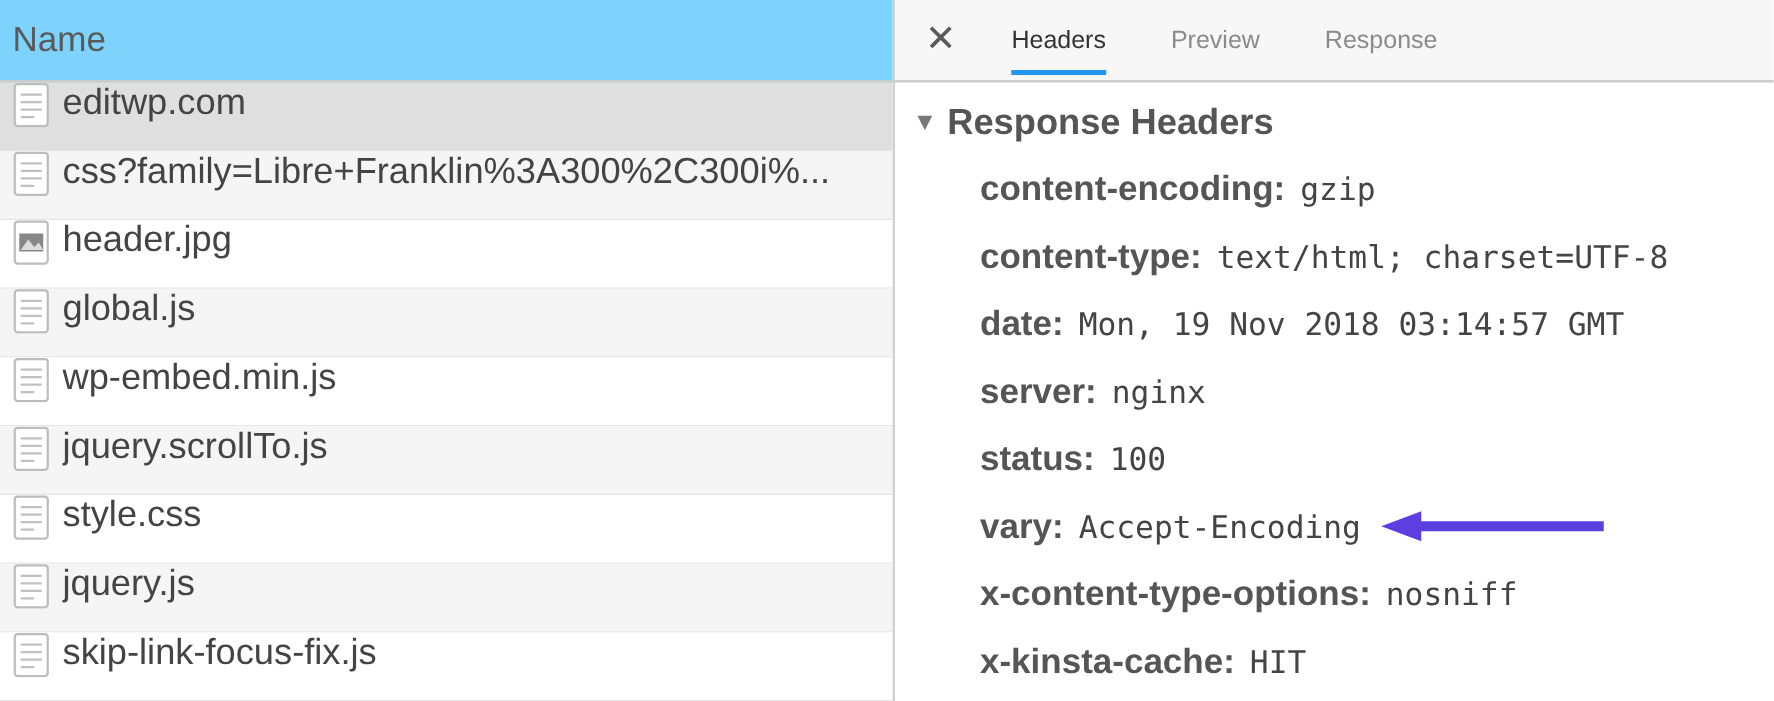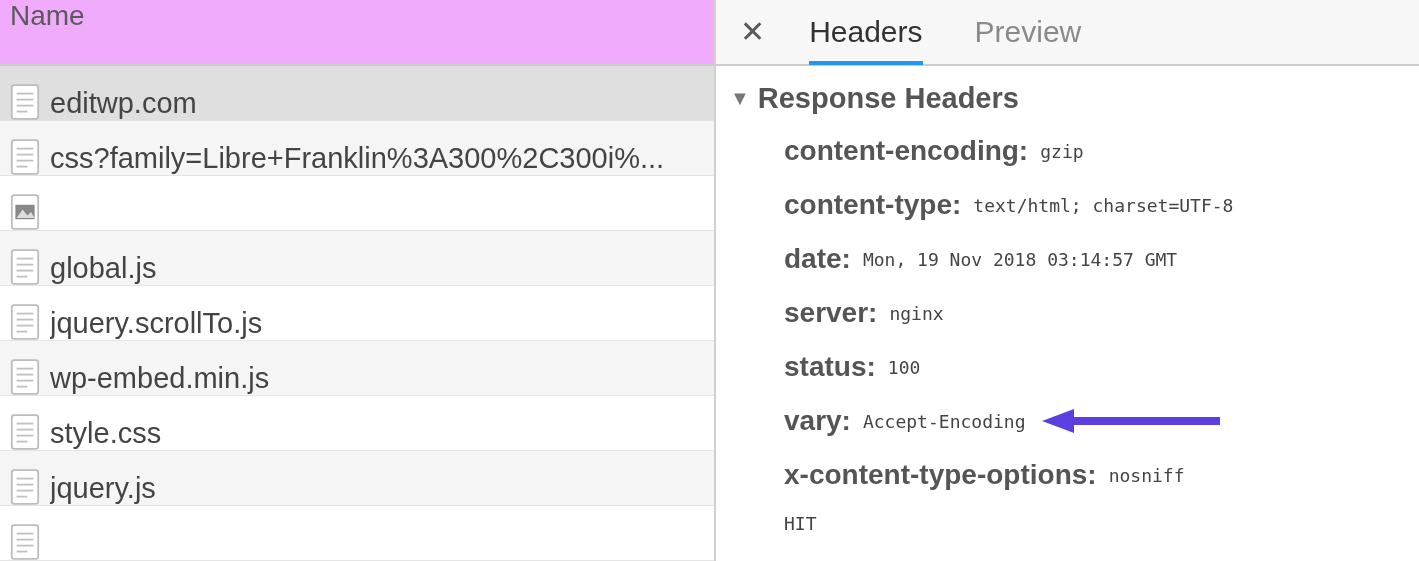--- a/index.html
+++ b/index.html
@@ -20,34 +20,34 @@
     .left-panel {
       width: 716px;
       border-right: 2px solid #d0d0d0;
       display: flex;
       flex-direction: column;
     }
     .name-header {
       height: 66px;
       padding-left: 10px;
       display: flex;
-      align-items: flex-start;
+      align-items: center;
       border-bottom: 2px solid #ccc;
-      background: #f0abfc;
+      background: #7dd3fc;
       font-weight: 400;
       color: #5a5a5a;
     }
     .request-list {
       flex: 1;
       overflow: hidden;
     }
     .request-row {
       height: 55px;
       display: flex;
-      align-items: flex-end;
+      align-items: flex-start;
       padding-left: 10px;
       border-bottom: 1px solid #e5e5e5;
       white-space: nowrap;
       overflow: hidden;
       text-overflow: ellipsis;
       color: #333;
       cursor: pointer;
     }
     .request-row:nth-child(odd) {
       background: #fff;
@@ -94,21 +94,21 @@
     }
     .close-x {
       font-size: 30px;
       color: #5a5a5a;
       cursor: pointer;
       font-weight: 400;
       line-height: 1;
       padding: 0 4px;
     }
     .tab {
-      font-size: 30px;
+      font-size: 20px;
       color: #8a8a8a;
       cursor: pointer;
       padding: 14px 0;
       position: relative;
     }
     .tab.active {
       color: #333;
     }
     .tab.active::after {
       content: "";
@@ -147,21 +147,21 @@
       white-space: nowrap;
     }
     .header-key {
       font-weight: 700;
       color: #555;
       margin-right: 12px;
     }
     .header-val {
       font-family: Menlo, Consolas, monospace;
       color: #444;
-      font-size: 18px;
+      font-size: 25px;
     }
     .arrow-annotation {
       margin-left: 16px;
       display: flex;
       align-items: center;
     }
     .arrow-annotation svg {
       display: block;
     }
   </style>
@@ -198,20 +198,21 @@
         <span class="file-label">css?family=Libre+Franklin%3A300%2C300i%...</span>
       </div>
       <div class="request-row">
         <span class="file-icon">
           <svg viewBox="0 0 24 30">
             <rect x="1" y="1" width="22" height="28" rx="2" fill="#fff" stroke="#bdbdbd" stroke-width="1.5"></rect>
             <rect x="4" y="9" width="16" height="12" fill="#888"></rect>
             <polygon points="5,20 10,13 14,18 17,15 20,20" fill="#ddd"></polygon>
           </svg>
         </span>
+        <span class="file-label">header.jpg</span>
       </div>
       <div class="request-row">
         <span class="file-icon">
           <svg viewBox="0 0 24 30">
             <rect x="1" y="1" width="22" height="28" rx="2" fill="#fff" stroke="#bdbdbd" stroke-width="1.5"></rect>
             <line x1="5" y1="8" x2="19" y2="8" stroke="#c0c0c0" stroke-width="1.5"></line>
             <line x1="5" y1="13" x2="19" y2="13" stroke="#c0c0c0" stroke-width="1.5"></line>
             <line x1="5" y1="18" x2="19" y2="18" stroke="#c0c0c0" stroke-width="1.5"></line>
             <line x1="5" y1="23" x2="14" y2="23" stroke="#c0c0c0" stroke-width="1.5"></line>
           </svg>
@@ -221,44 +222,44 @@
       <div class="request-row">
         <span class="file-icon">
           <svg viewBox="0 0 24 30">
             <rect x="1" y="1" width="22" height="28" rx="2" fill="#fff" stroke="#bdbdbd" stroke-width="1.5"></rect>
             <line x1="5" y1="8" x2="19" y2="8" stroke="#c0c0c0" stroke-width="1.5"></line>
             <line x1="5" y1="13" x2="19" y2="13" stroke="#c0c0c0" stroke-width="1.5"></line>
             <line x1="5" y1="18" x2="19" y2="18" stroke="#c0c0c0" stroke-width="1.5"></line>
             <line x1="5" y1="23" x2="14" y2="23" stroke="#c0c0c0" stroke-width="1.5"></line>
           </svg>
         </span>
+        <span class="file-label">wp-embed.min.js</span>
+      </div>
+      <div class="request-row">
+        <span class="file-icon">
+          <svg viewBox="0 0 24 30">
+            <rect x="1" y="1" width="22" height="28" rx="2" fill="#fff" stroke="#bdbdbd" stroke-width="1.5"></rect>
+            <line x1="5" y1="8" x2="19" y2="8" stroke="#c0c0c0" stroke-width="1.5"></line>
+            <line x1="5" y1="13" x2="19" y2="13" stroke="#c0c0c0" stroke-width="1.5"></line>
+            <line x1="5" y1="18" x2="19" y2="18" stroke="#c0c0c0" stroke-width="1.5"></line>
+            <line x1="5" y1="23" x2="14" y2="23" stroke="#c0c0c0" stroke-width="1.5"></line>
+          </svg>
+        </span>
         <span class="file-label">jquery.scrollTo.js</span>
       </div>
       <div class="request-row">
         <span class="file-icon">
           <svg viewBox="0 0 24 30">
             <rect x="1" y="1" width="22" height="28" rx="2" fill="#fff" stroke="#bdbdbd" stroke-width="1.5"></rect>
             <line x1="5" y1="8" x2="19" y2="8" stroke="#c0c0c0" stroke-width="1.5"></line>
             <line x1="5" y1="13" x2="19" y2="13" stroke="#c0c0c0" stroke-width="1.5"></line>
             <line x1="5" y1="18" x2="19" y2="18" stroke="#c0c0c0" stroke-width="1.5"></line>
             <line x1="5" y1="23" x2="14" y2="23" stroke="#c0c0c0" stroke-width="1.5"></line>
           </svg>
         </span>
-        <span class="file-label">wp-embed.min.js</span>
-      </div>
-      <div class="request-row">
-        <span class="file-icon">
-          <svg viewBox="0 0 24 30">
-            <rect x="1" y="1" width="22" height="28" rx="2" fill="#fff" stroke="#bdbdbd" stroke-width="1.5"></rect>
-            <line x1="5" y1="8" x2="19" y2="8" stroke="#c0c0c0" stroke-width="1.5"></line>
-            <line x1="5" y1="13" x2="19" y2="13" stroke="#c0c0c0" stroke-width="1.5"></line>
-            <line x1="5" y1="18" x2="19" y2="18" stroke="#c0c0c0" stroke-width="1.5"></line>
-            <line x1="5" y1="23" x2="14" y2="23" stroke="#c0c0c0" stroke-width="1.5"></line>
-          </svg>
-        </span>
         <span class="file-label">style.css</span>
       </div>
       <div class="request-row">
         <span class="file-icon">
           <svg viewBox="0 0 24 30">
             <rect x="1" y="1" width="22" height="28" rx="2" fill="#fff" stroke="#bdbdbd" stroke-width="1.5"></rect>
             <line x1="5" y1="8" x2="19" y2="8" stroke="#c0c0c0" stroke-width="1.5"></line>
             <line x1="5" y1="13" x2="19" y2="13" stroke="#c0c0c0" stroke-width="1.5"></line>
             <line x1="5" y1="18" x2="19" y2="18" stroke="#c0c0c0" stroke-width="1.5"></line>
             <line x1="5" y1="23" x2="14" y2="23" stroke="#c0c0c0" stroke-width="1.5"></line>
@@ -269,30 +270,32 @@
       <div class="request-row">
         <span class="file-icon">
           <svg viewBox="0 0 24 30">
             <rect x="1" y="1" width="22" height="28" rx="2" fill="#fff" stroke="#bdbdbd" stroke-width="1.5"></rect>
             <line x1="5" y1="8" x2="19" y2="8" stroke="#c0c0c0" stroke-width="1.5"></line>
             <line x1="5" y1="13" x2="19" y2="13" stroke="#c0c0c0" stroke-width="1.5"></line>
             <line x1="5" y1="18" x2="19" y2="18" stroke="#c0c0c0" stroke-width="1.5"></line>
             <line x1="5" y1="23" x2="14" y2="23" stroke="#c0c0c0" stroke-width="1.5"></line>
           </svg>
         </span>
+        <span class="file-label">skip-link-focus-fix.js</span>
       </div>
     </div>
 </div>
 
 <div class="right-panel">
   <div class="tabs-row">
     <span class="close-x">✕</span>
     <div id="tabs-container" style="display:flex;gap:52px;">
         <div class="tab active">Headers</div>
         <div class="tab">Preview</div>
+        <div class="tab">Response</div>
       </div>
   </div>
   <div class="headers-content">
     <div class="section-title">
       <span class="triangle">▼</span>
       <span>Response Headers</span>
     </div>
     <div id="headers-list">
         <div class="header-line">
           <span class="header-key">content-encoding:</span>
@@ -322,17 +325,18 @@
               <line x1="30" y1="15" x2="178" y2="15" stroke="#5b3fe0" stroke-width="8"></line>
               <polygon points="0,15 32,3 32,27" fill="#5b3fe0"></polygon>
             </svg>
           </span>
         </div>
         <div class="header-line">
           <span class="header-key">x-content-type-options:</span>
           <span class="header-val">nosniff</span>
         </div>
         <div class="header-line">
+          <span class="header-key">x-kinsta-cache:</span>
           <span class="header-val">HIT</span>
         </div>
       </div>
   </div>
 </div>
 
 </body></html>

